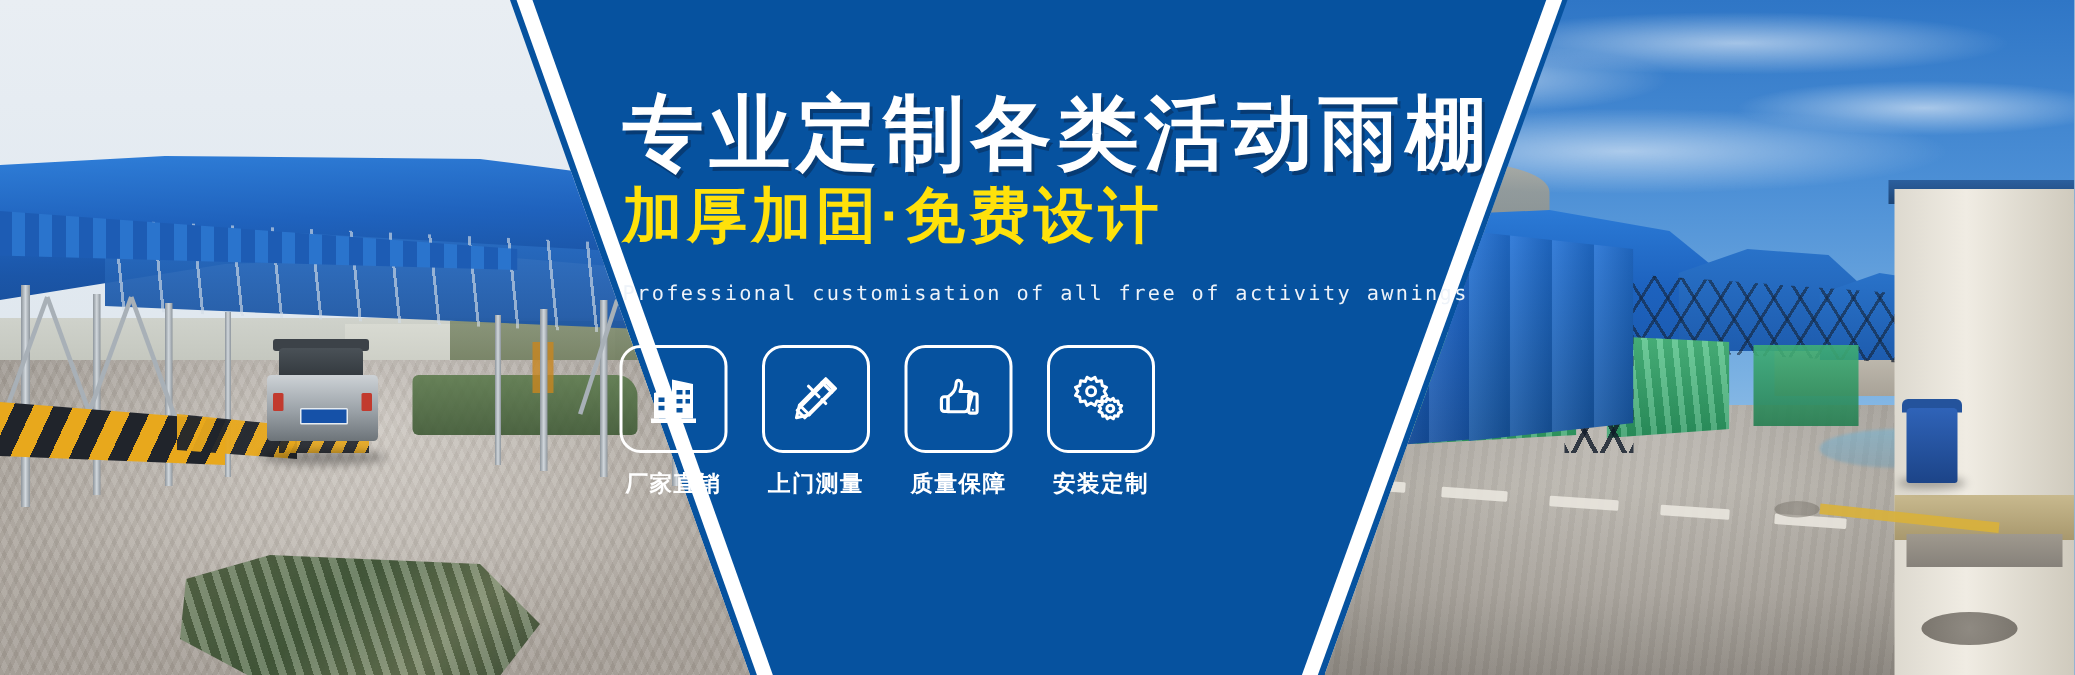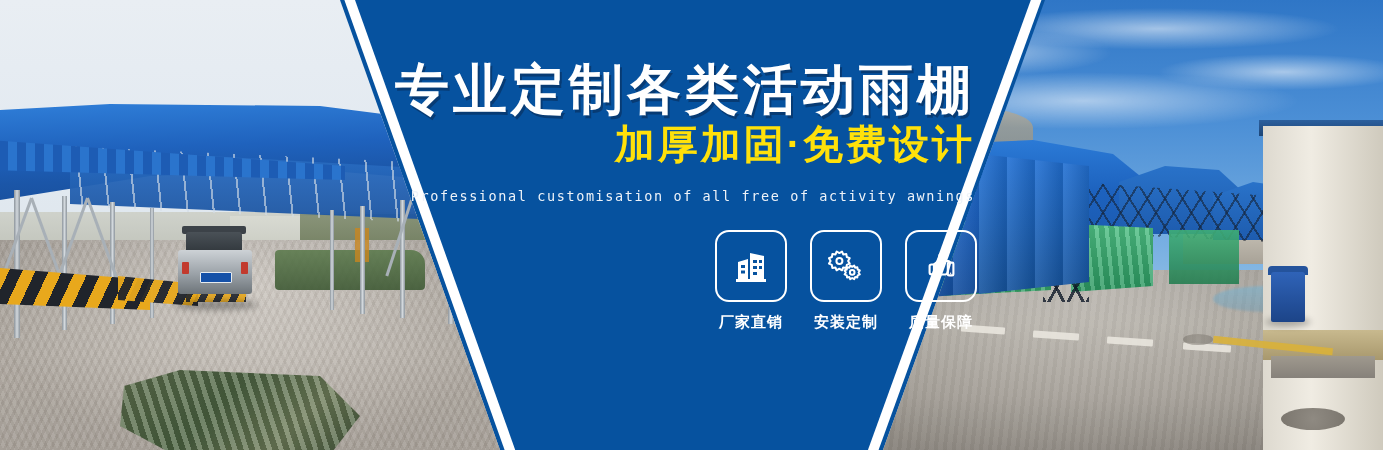--- a/index.html
+++ b/index.html
@@ -180,21 +180,21 @@
     border-radius:50%;filter:blur(1px);}
 
   
   .slash{position:absolute;top:-30px;height:520px;width:10px;background:#ffffff;}
   .slash-left{left:334px;transform-origin:top center;transform:rotate(-19.6deg);}
   .slash-right{left:1042px;transform-origin:top center;transform:rotate(19.9deg);}
 
   
   .center{
     position:absolute;left:415px;top:0;width:560px;height:450px;
-    display:flex;flex-direction:column;align-items:flex-end;
+    display:flex;flex-direction:column;align-items:flex-start;
     z-index:6;
   }
   .headline{
     margin-top:62px;
     font-size:54px;font-weight:bold;color:#ffffff;
     letter-spacing:4px;line-height:1;
     text-shadow:2px 3px 0 rgba(10,40,80,.55);
     white-space:nowrap;
   }
   .subhead{
@@ -335,44 +335,58 @@
               <rect x="20" y="18" width="4" height="3" fill="#06529F"></rect>
               <rect x="20" y="24" width="4" height="3" fill="#06529F"></rect>
               <rect x="26" y="12" width="3" height="3" fill="#06529F"></rect>
               <rect x="26" y="18" width="3" height="3" fill="#06529F"></rect>
             </svg>
           </span>
         </div>
         <div class="flabel">厂家直销</div>
       </div>
 
+      <div class="feature">
+        <div class="fbox">
+          <span>
+            <svg width="36" height="36" viewBox="0 0 36 36" fill="none" stroke="#ffffff" stroke-width="2.1" stroke-linejoin="round" stroke-linecap="round">
+              <path d="M24.5 4.5l6.5 6.5-17.5 17.5-8.5 2 2-8.5z"></path>
+              <path d="M22 7l6.5 6.5"></path>
+              <path d="M7.5 22.5l6 6"></path>
+              <path d="M6.5 11.5l5-5 19 19-5 5z" transform="rotate(90 18 18)"></path>
+              <path d="M13 9.5l2.5 2.5M17.5 14l2.5 2.5M22 18.5l2.5 2.5"></path>
+            </svg>
+          </span>
+        </div>
+        <div class="flabel">上门测量</div>
+      </div>
+
+      <div class="feature">
+        <div class="fbox">
+          <span>
+            <svg width="36" height="36" viewBox="0 0 36 36" fill="none" stroke="#ffffff" stroke-width="2.1" stroke-linejoin="round" stroke-linecap="round">
+              <path d="M11 16.5c2.6-1.6 4.6-4.1 5.1-6.6.3-1.6.1-3 .8-3.8.8-.9 2.4-.5 2.9.7.6 1.5.1 3.9-.8 6.2h6.1c1.4 0 2.3 1.2 1.9 2.5l-2.6 9.2c-.3 1.1-1.3 1.8-2.4 1.8H11z"></path>
+              <rect x="24.8" y="14.6" width="5.6" height="12.8" rx="1.2"></rect>
+              <circle cx="27.6" cy="25.2" r=".7" fill="#ffffff" stroke="none"></circle>
+              <path d="M11 16.5H8.4c-1 0-1.8.8-1.8 1.8v6.1c0 1 .8 1.8 1.8 1.8H11z"></path>
+            </svg>
+          </span>
+        </div>
+        <div class="flabel">质量保障</div>
+      </div>
 
       <div class="feature">
         <div class="fbox">
           <span>
             <svg width="36" height="36" viewBox="0 0 36 36" fill="none" stroke="#ffffff" stroke-width="2" stroke-linejoin="round">
               <path d="M14 3.5l1.2 2.9 3.1-.5.5 3.1 2.9 1.2-1.6 2.7 1.6 2.7-2.9 1.2-.5 3.1-3.1-.5-1.2 2.9-2.7-1.6-2.7 1.6-1.2-2.9-3.1.5-.5-3.1L1 15.6l1.6-2.7L1 10.2l2.9-1.2.5-3.1 3.1.5L8.7 3.5l2.7 1.6z"></path>
               <circle cx="11.4" cy="12.9" r="3"></circle>
               <path d="M26.2 17.6l.9 2.1 2.2-.4.4 2.2 2.1.9-1.2 2 1.2 2-2.1.9-.4 2.2-2.2-.4-.9 2.1-2-1.2-2 1.2-.9-2.1-2.2.4-.4-2.2-2.1-.9 1.2-2-1.2-2 2.1-.9.4-2.2 2.2.4.9-2.1 2 1.2z"></path>
               <circle cx="24.2" cy="24.4" r="2.3"></circle>
             </svg>
           </span>
         </div>
         <div class="flabel">安装定制</div>
       </div>
 
-      <div class="feature">
-        <div class="fbox">
-          <span>
-            <svg width="36" height="36" viewBox="0 0 36 36" fill="none" stroke="#ffffff" stroke-width="2.1" stroke-linejoin="round" stroke-linecap="round">
-              <path d="M11 16.5c2.6-1.6 4.6-4.1 5.1-6.6.3-1.6.1-3 .8-3.8.8-.9 2.4-.5 2.9.7.6 1.5.1 3.9-.8 6.2h6.1c1.4 0 2.3 1.2 1.9 2.5l-2.6 9.2c-.3 1.1-1.3 1.8-2.4 1.8H11z"></path>
-              <rect x="24.8" y="14.6" width="5.6" height="12.8" rx="1.2"></rect>
-              <circle cx="27.6" cy="25.2" r=".7" fill="#ffffff" stroke="none"></circle>
-              <path d="M11 16.5H8.4c-1 0-1.8.8-1.8 1.8v6.1c0 1 .8 1.8 1.8 1.8H11z"></path>
-            </svg>
-          </span>
-        </div>
-        <div class="flabel">质量保障</div>
-      </div>
-
     </div>
   </div>
 </div>
 
 </body></html>

